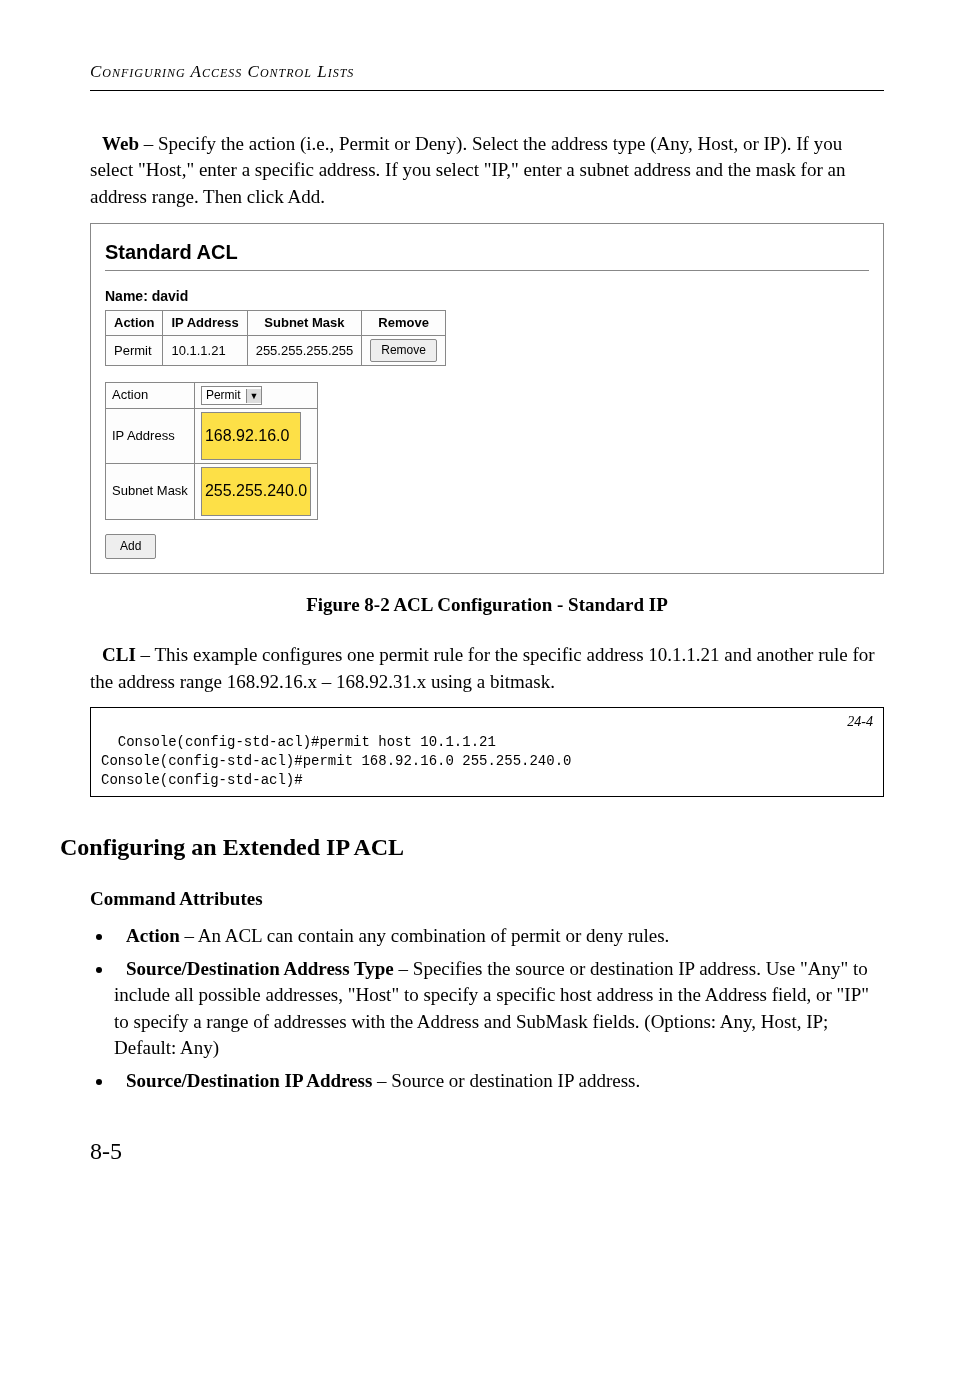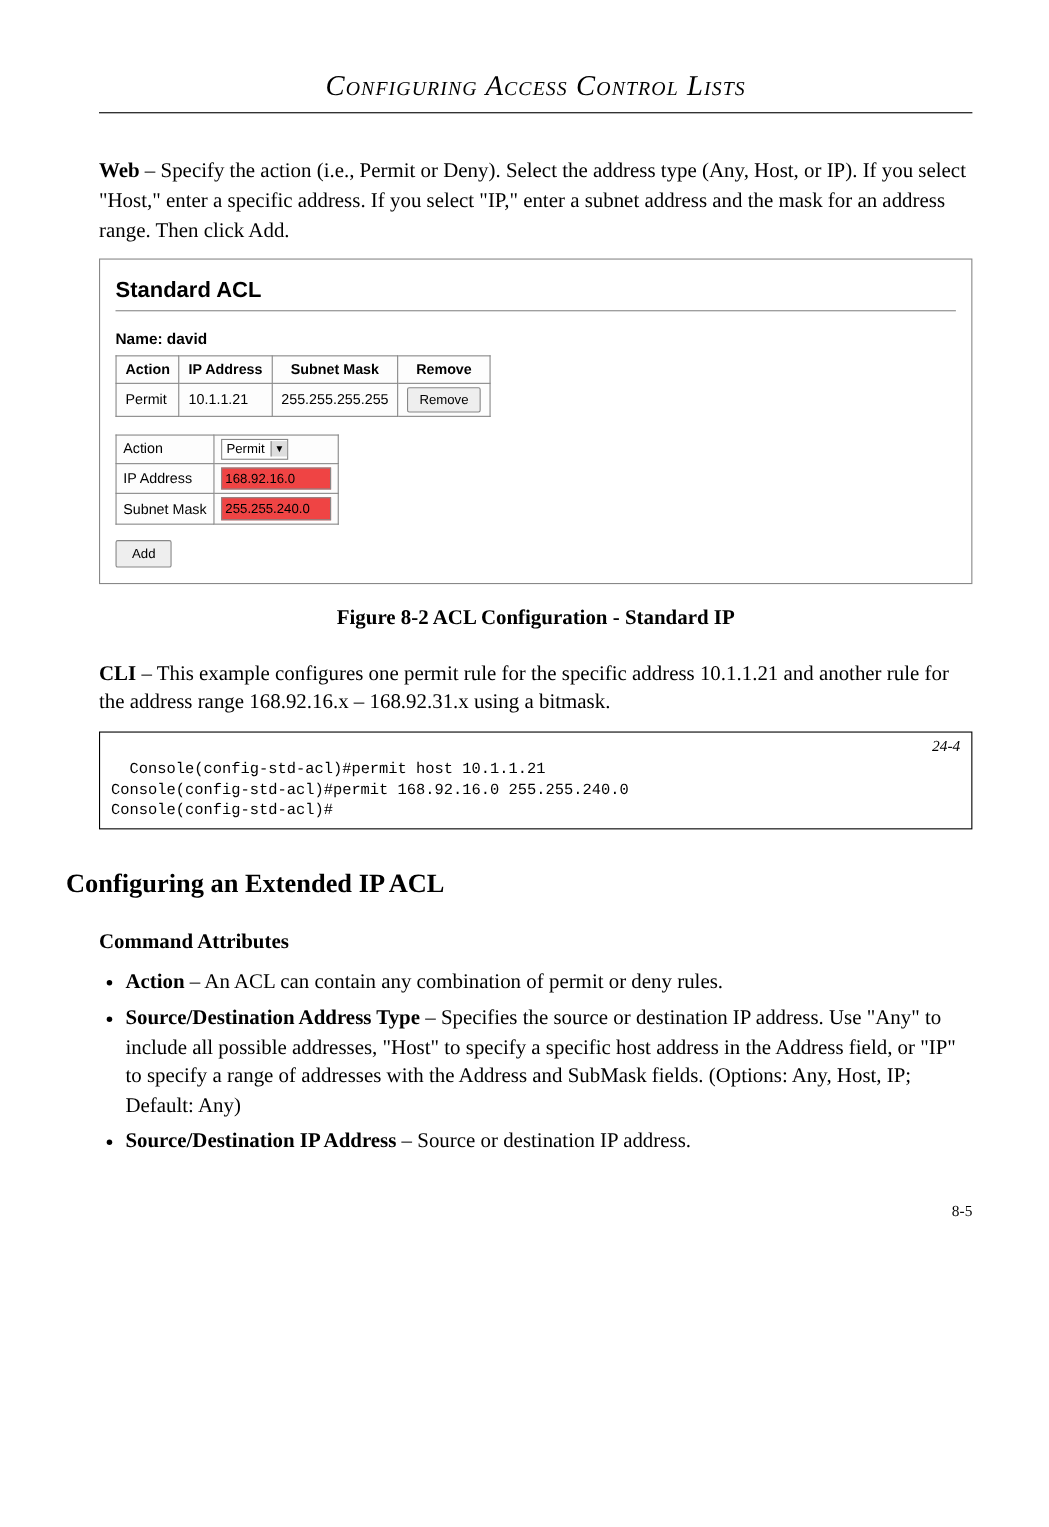--- a/index.html
+++ b/index.html
@@ -5,24 +5,24 @@
   body {
     margin: 0;
     padding: 60px 70px 50px 90px;
     font-family: Garamond, Georgia, 'Times New Roman', serif;
     font-size: 19px;
     color: #000;
     background: #fff;
     line-height: 1.4;
   }
   .running-header {
-    text-align: center;
+    text-align: left;
     font-style: italic;
     font-variant: small-caps;
-    font-size: 26px;
+    font-size: 17px;
     letter-spacing: 1px;
     margin-bottom: 6px;
   }
   .hr-thin {
     border: none;
     border-top: 1px solid #000;
     margin: 0 0 40px 0;
   }
   p.body {
     margin: 0 0 12px 0;
@@ -84,24 +84,24 @@
     font-size: 12px;
     border-radius: 2px;
   }
   .btn.add {
     margin-top: 14px;
     padding: 3px 14px;
   }
   .textbox {
     display: inline-block;
     border: 1px solid #888;
-    background: #ef4444;
-    padding: 1px 3px;
+    background: #fde047;
+    padding: 12px 3px;
     font-family: Tahoma, Arial, sans-serif;
-    font-size: 12px;
+    font-size: 16px;
     min-width: 92px;
   }
   .dropdown {
     display: inline-flex;
     align-items: center;
     border: 1px solid #888;
     background: #fff;
     padding: 0 0 0 4px;
     font-family: Tahoma, Arial, sans-serif;
     font-size: 12px;
@@ -150,25 +150,25 @@
   }
   ul.bullets {
     list-style: disc;
     padding-left: 24px;
     margin: 4px 0 0 0;
   }
   ul.bullets li {
     margin-bottom: 6px;
   }
   .page-num {
-    text-align: right;
-    font-size: 14px;
+    text-align: left;
+    font-size: 24px;
     margin-top: 40px;
   }
-  b { font-weight: bold; }
+  b { font-weight: bold; margin-left: 12px; }
 </style>
 </head>
 <body>
 
 <div class="running-header">
   <span>Configuring Access Control Lists</span>
 </div>
 <hr class="hr-thin">
 
 <p class="body">

